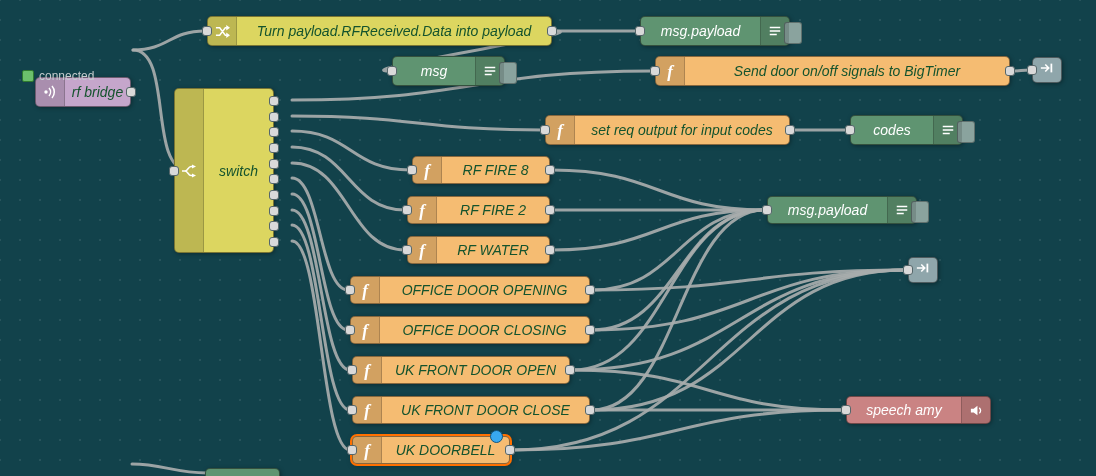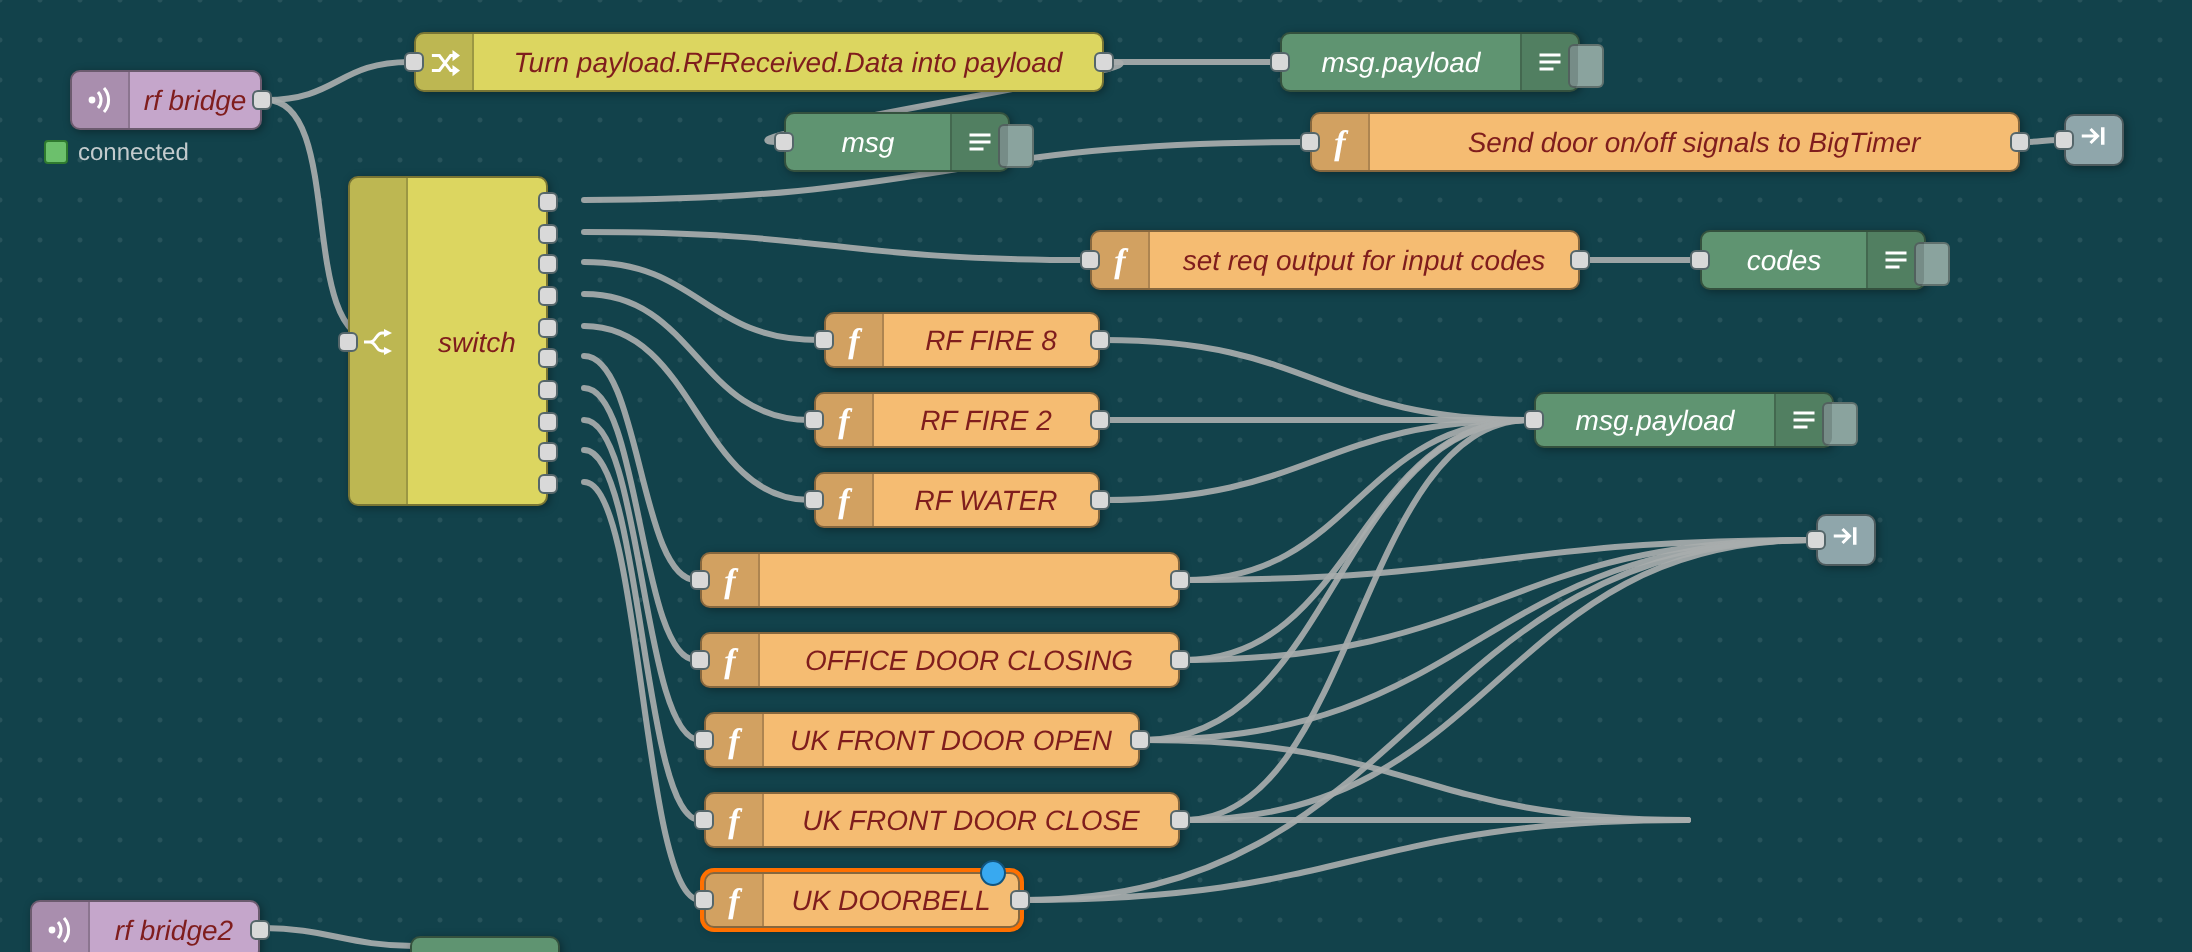--- a/index.html
+++ b/index.html
@@ -18,27 +18,27 @@
     box-shadow:1px 1px 4px rgba(0,0,0,0.35);cursor:pointer;
   }
   .node .icon{
     flex:0 0 28px;width:28px;display:flex;align-items:center;justify-content:center;
     background:rgba(0,0,0,0.14);border-right:1px solid rgba(0,0,0,0.18);
     border-radius:4px 0 0 4px;
   }
   .node .icon.right{order:2;border-right:none;border-left:1px solid rgba(0,0,0,0.18);border-radius:0 4px 4px 0;}
   .node .label{
     flex:1;display:flex;align-items:center;justify-content:center;
-    font-size:14px;font-style:italic;color:#7f1d1d;white-space:nowrap;overflow:hidden;padding:0 8px;
+    font-size:14px;font-style:italic;color:#14532d;white-space:nowrap;overflow:hidden;padding:0 8px;
   }
   .node .label.light{color:#fff;font-style:italic;}
   .yellow{background:var(--yellow,#dcd660);}
   .orange{background:var(--orange,#f5bc72);}
   .green{background:var(--green,#5f9471);}
-  .purple{background:var(--purple,#c5a6cb);}
+  .purple{background:var(--purple,#c5a6cb);margin-top:42px;}
   .red{background:var(--red,#ca8383);}
   .linknode{background:var(--link,#8fa6ab);justify-content:center;align-items:center;}
   .port{position:absolute;width:10px;height:10px;background:#d9d9d9;border:1px solid #55666a;border-radius:3px;box-sizing:border-box;z-index:3;}
   .port.in{left:-6px;top:50%;margin-top:-5px;}
   .port.out{right:-6px;top:50%;margin-top:-5px;}
   .port.sout{right:-6px;}
   .tab{position:absolute;right:-13px;top:5px;width:16px;height:20px;background:var(--tab,#8aa39e);border:1px solid rgba(0,0,0,0.3);border-radius:3px;z-index:-1;}
   .h28 .tab{top:4px;}
   .ficon{font-family:"Liberation Serif",serif;font-style:italic;font-weight:bold;color:#fff;font-size:17px;line-height:1;}
   .selected{box-shadow:0 0 0 2px var(--selected,#ff7000),1px 1px 6px rgba(0,0,0,0.4);}
@@ -220,20 +220,21 @@
       </div>
     <div class="label">RF WATER</div>
     <div class="port in"></div>
     <div class="port out"></div>
   </div>
 
   <div class="node orange h28" style="left:350px;top:276px;width:240px;height:28px">
     <div class="icon">
         <span class="ficon">f</span>
       </div>
+    <div class="label">OFFICE DOOR OPENING</div>
     <div class="port in"></div>
     <div class="port out"></div>
   </div>
 
   <div class="node orange h28" style="left:350px;top:316px;width:240px;height:28px">
     <div class="icon">
         <span class="ficon">f</span>
       </div>
     <div class="label">OFFICE DOOR CLOSING</div>
     <div class="port in"></div>
@@ -282,20 +283,30 @@
   <div class="node linknode" style="left:908px;top:257px;width:30px;height:26px">
     <span>
       <svg width="14" height="14" viewBox="0 0 16 16">
           <path d="M1 8 H9 M6 4 L10 8 L6 12" fill="none" stroke="#fff" stroke-width="1.8"></path>
           <path d="M13 3 V13" stroke="#fff" stroke-width="2"></path>
         </svg>
     </span>
     <div class="port in"></div>
   </div>
 
+  <div class="node red h28" style="left:846px;top:396px;width:145px;height:28px">
+    <div class="label light">speech amy</div>
+    <div class="icon right">
+      <svg width="15" height="15" viewBox="0 0 16 16">
+          <path d="M2 6 H5 L9 3 V13 L5 10 H2 Z" fill="#fff"></path>
+          <path d="M11 5 a4.5 4.5 0 0 1 0 6" stroke="#fff" fill="none" stroke-width="1.4"></path>
+        </svg>
+    </div>
+    <div class="port in"></div>
+  </div>
 
   <div class="node purple" style="left:15px;top:450px;width:115px;height:30px">
     <div class="icon">
       <svg width="16" height="16" viewBox="0 0 16 16">
           <circle cx="4" cy="8" r="1.7" fill="#fff"></circle>
           <path d="M7 4 a6 6 0 0 1 0 8 M10 2 a9 9 0 0 1 0 12" fill="none" stroke="#fff" stroke-width="1.5"></path>
         </svg>
     </div>
     <div class="label">rf bridge2</div>
     <div class="port out"></div>

